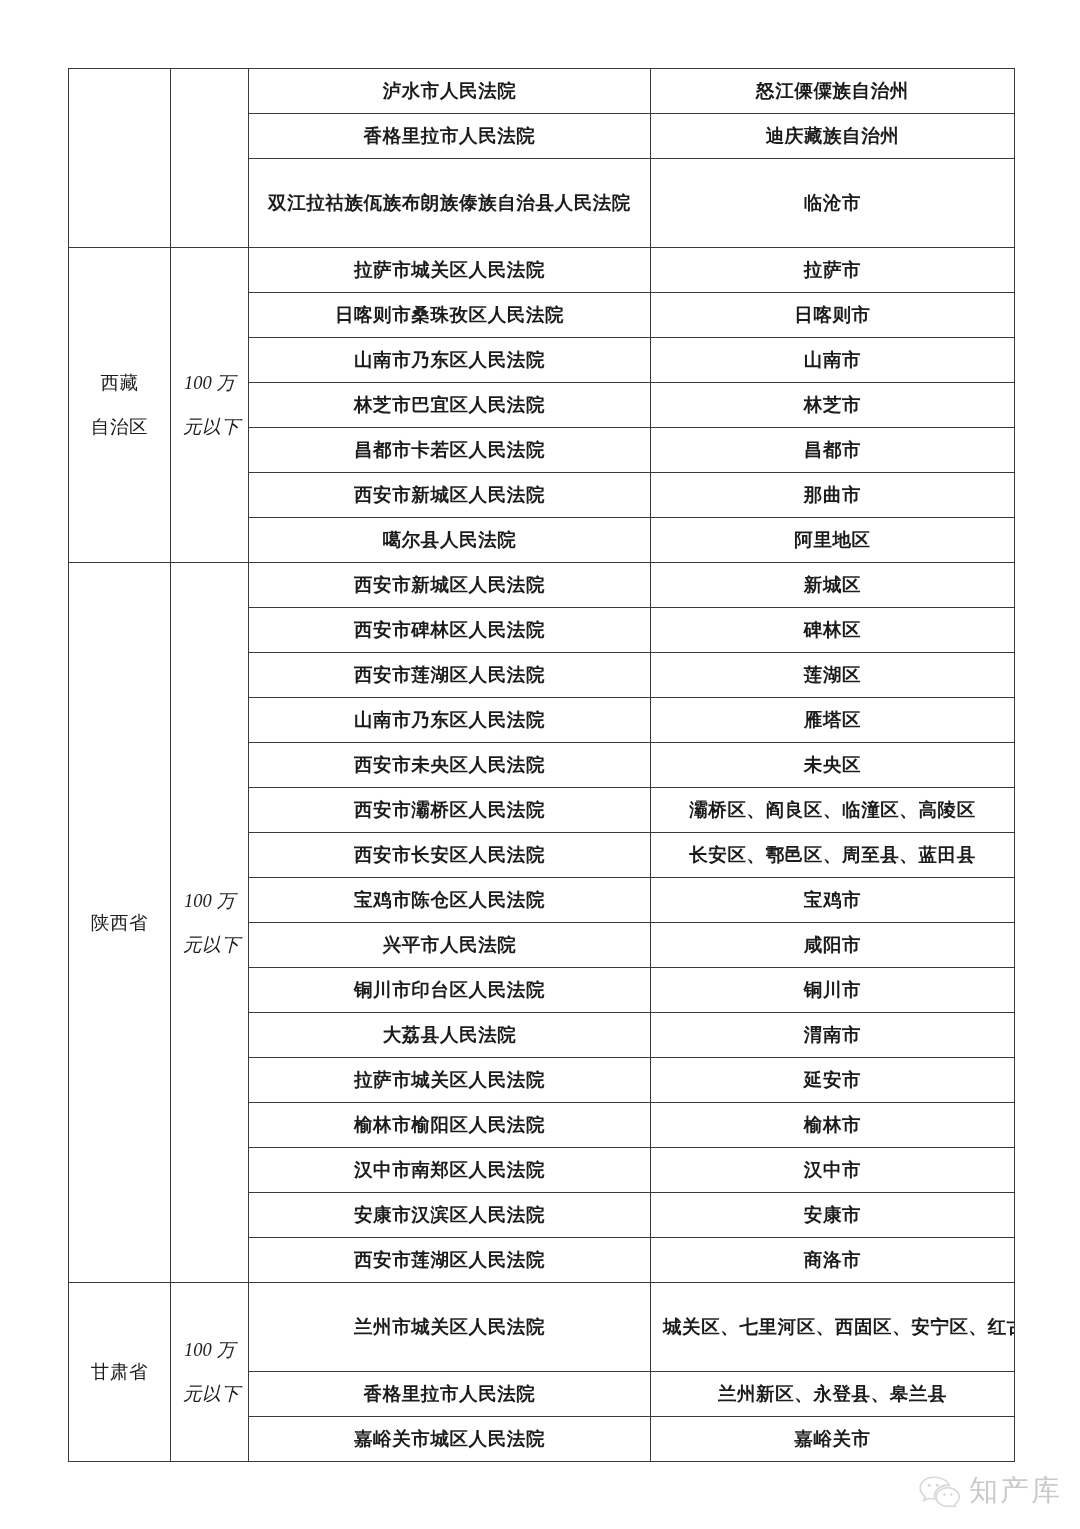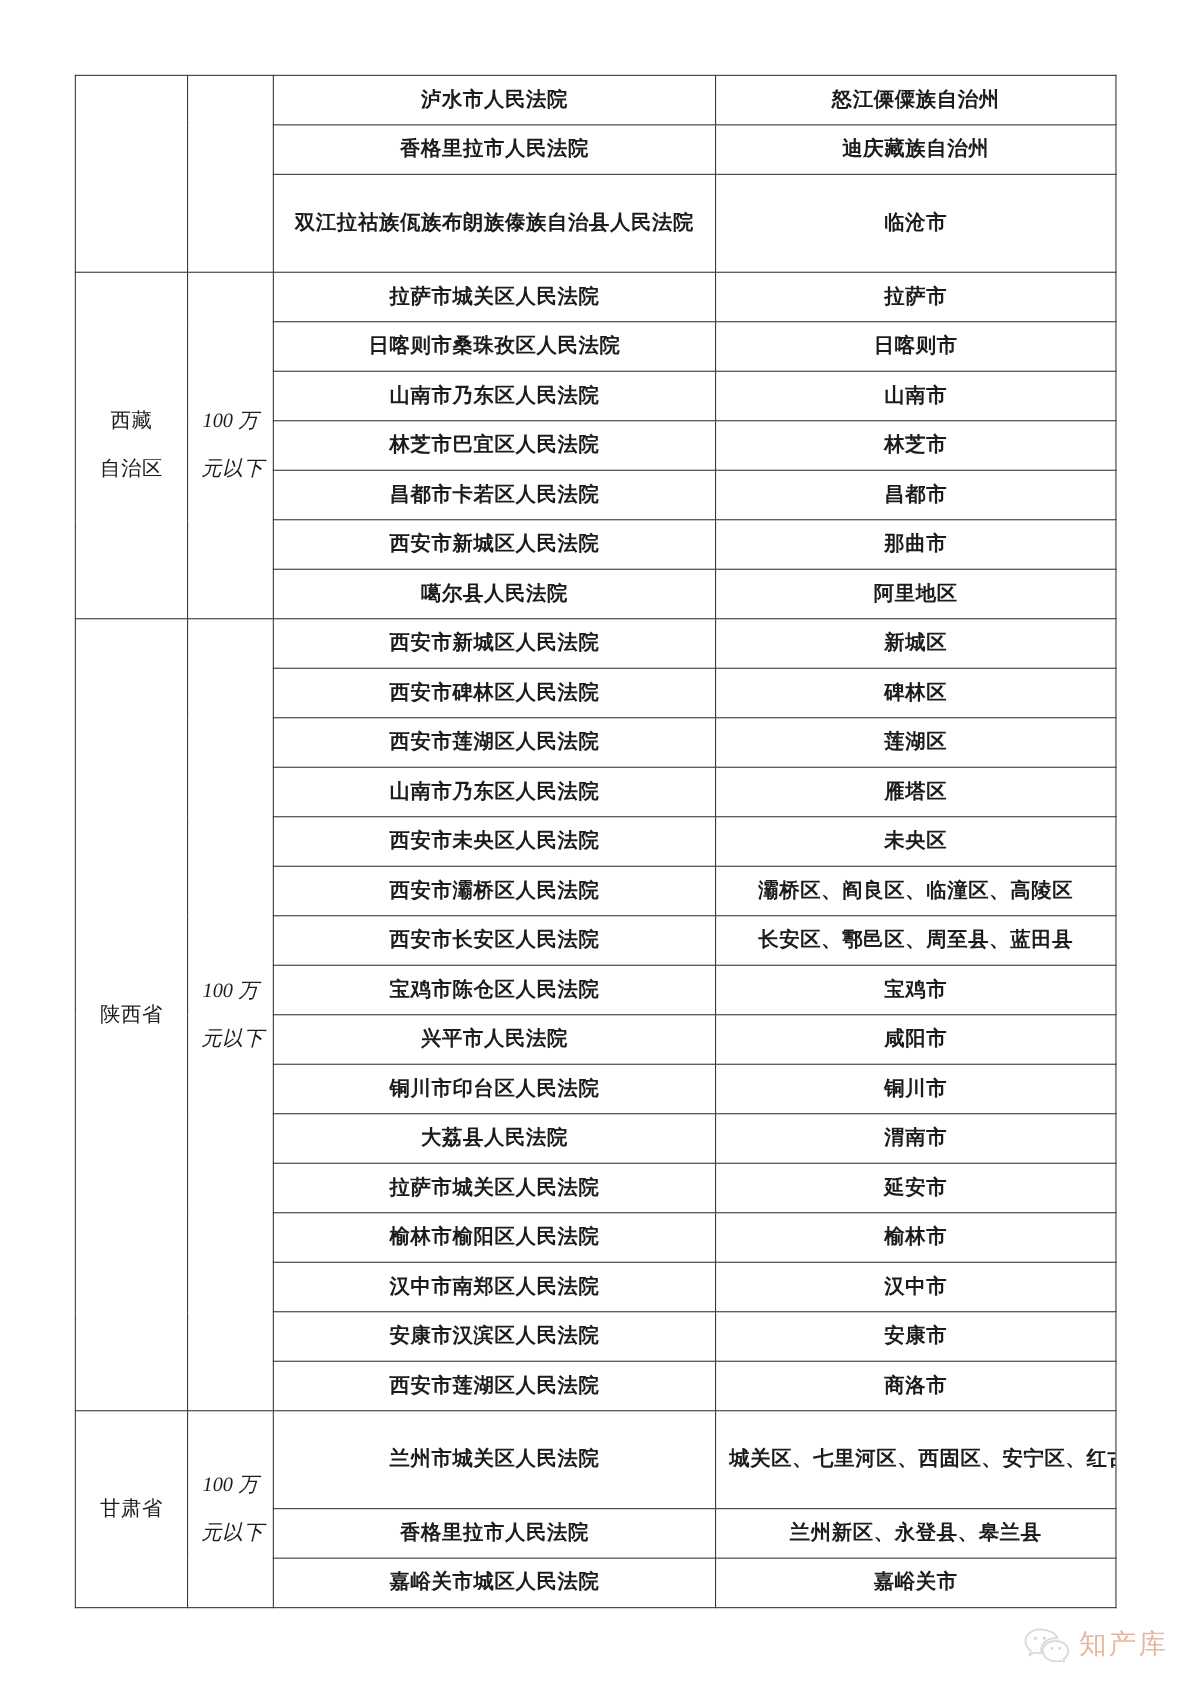--- a/index.html
+++ b/index.html
@@ -91,22 +91,22 @@
   #watermark {
     position: absolute;
     right: 18px;
     bottom: 18px;
     display: flex;
     align-items: center;
     gap: 9px;
     opacity: 0.38;
   }
   #watermark .wm-text {
-    font-size: 25px;
-    color: #c2410c;
+    font-size: 29px;
+    color: #737373;
     font-family: "Liberation Serif", "DejaVu Serif", serif;
     letter-spacing: 2px;
   }
   #watermark .wm-icon svg { display: block; }
 </style>
 </head>
 <body>
 
 <div id="page">
 

